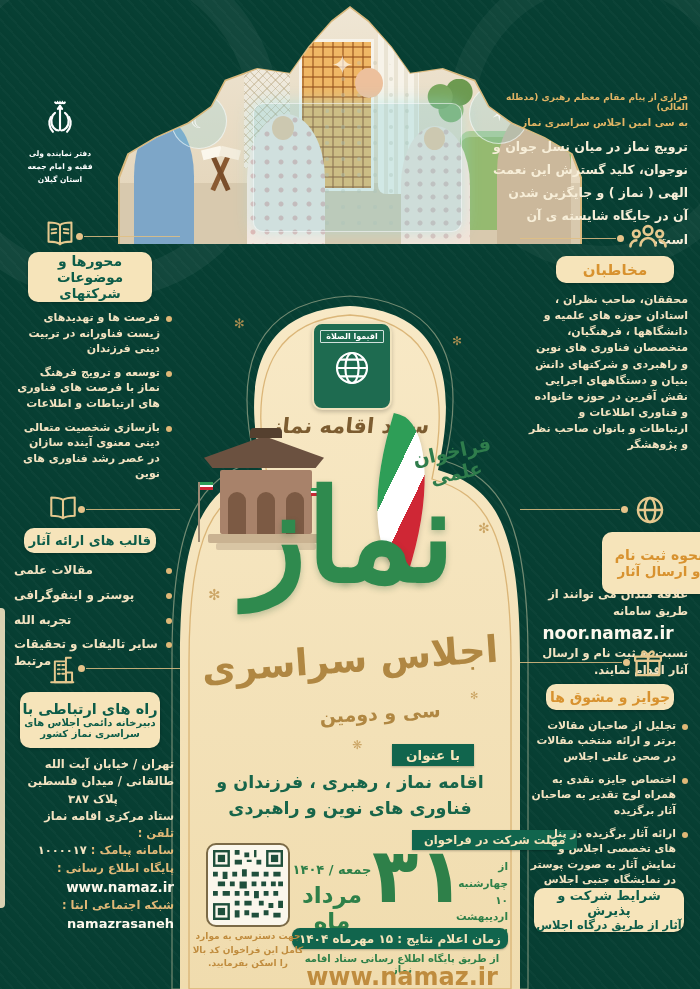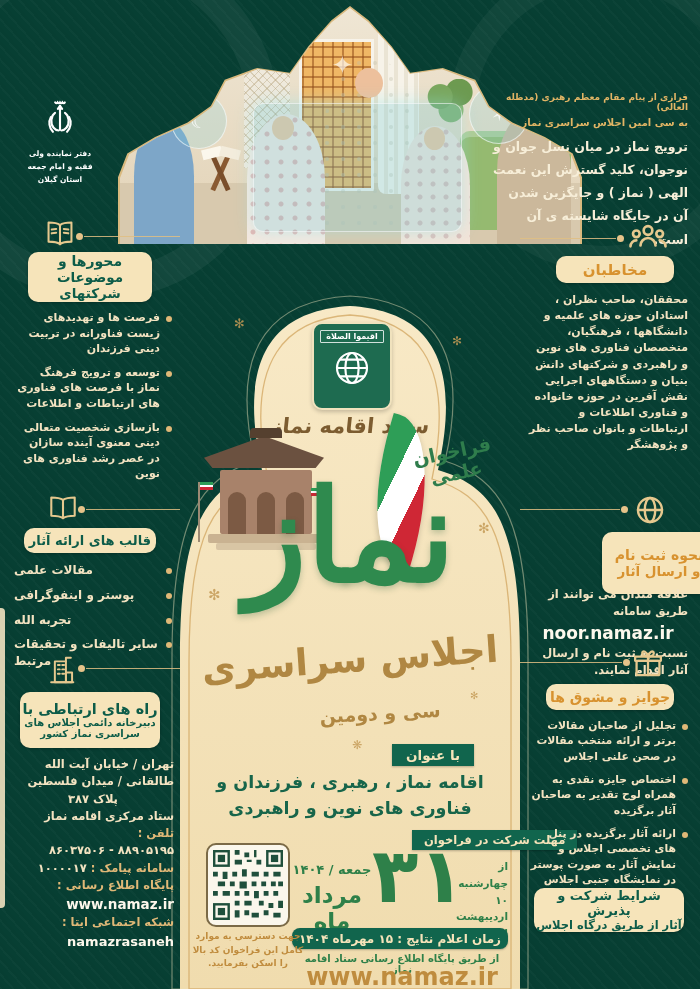--- a/index.html
+++ b/index.html
@@ -258,21 +258,20 @@
     <div class="greenTxt rtl" style="font-size:14.5px;font-weight:bold;">راه های ارتباطی با</div>
     <div class="greenTxt rtl" style="font-size:10px;font-weight:bold;">دبیرخانه دائمی اجلاس های</div>
     <div class="greenTxt rtl" style="font-size:10px;font-weight:bold;">سراسری نماز کشور</div>
   </div>
   <div class="abs rtl" style="left:12px;top:756px;width:162px;font-size:11.5px;line-height:1.5;font-weight:bold;text-align:right;">
     <div class="bodyTxt">تهران / خیابان آیت الله</div>
     <div class="bodyTxt">طالقانی / میدان فلسطین</div>
     <div class="bodyTxt ctr" style="text-align:center;">پلاک ۳۸۷</div>
     <div class="bodyTxt">ستاد مرکزی اقامه نماز</div>
     <div style="color:#e0b877;">تلفن :</div>
-    <div class="bodyTxt">۸۸۹۰۵۱۹۵ - ۸۶۰۳۷۵۰۶</div>
     <div>
       <span style="color:#e0b877;">سامانه پیامک :</span>
       <span class="bodyTxt">۱۰۰۰۰۱۷</span>
     </div>
     <div style="color:#e0b877;">پایگاه اطلاع رسانی :</div>
     <div style="color:#fdf8ec;font-size:13.5px;direction:ltr;text-align:right;">www.namaz.ir</div>
     <div style="color:#e0b877;">شبکه اجتماعی ایتا :</div>
     <div style="color:#fdf8ec;font-size:13px;direction:ltr;text-align:right;">namazrasaneh</div>
   </div>
 

